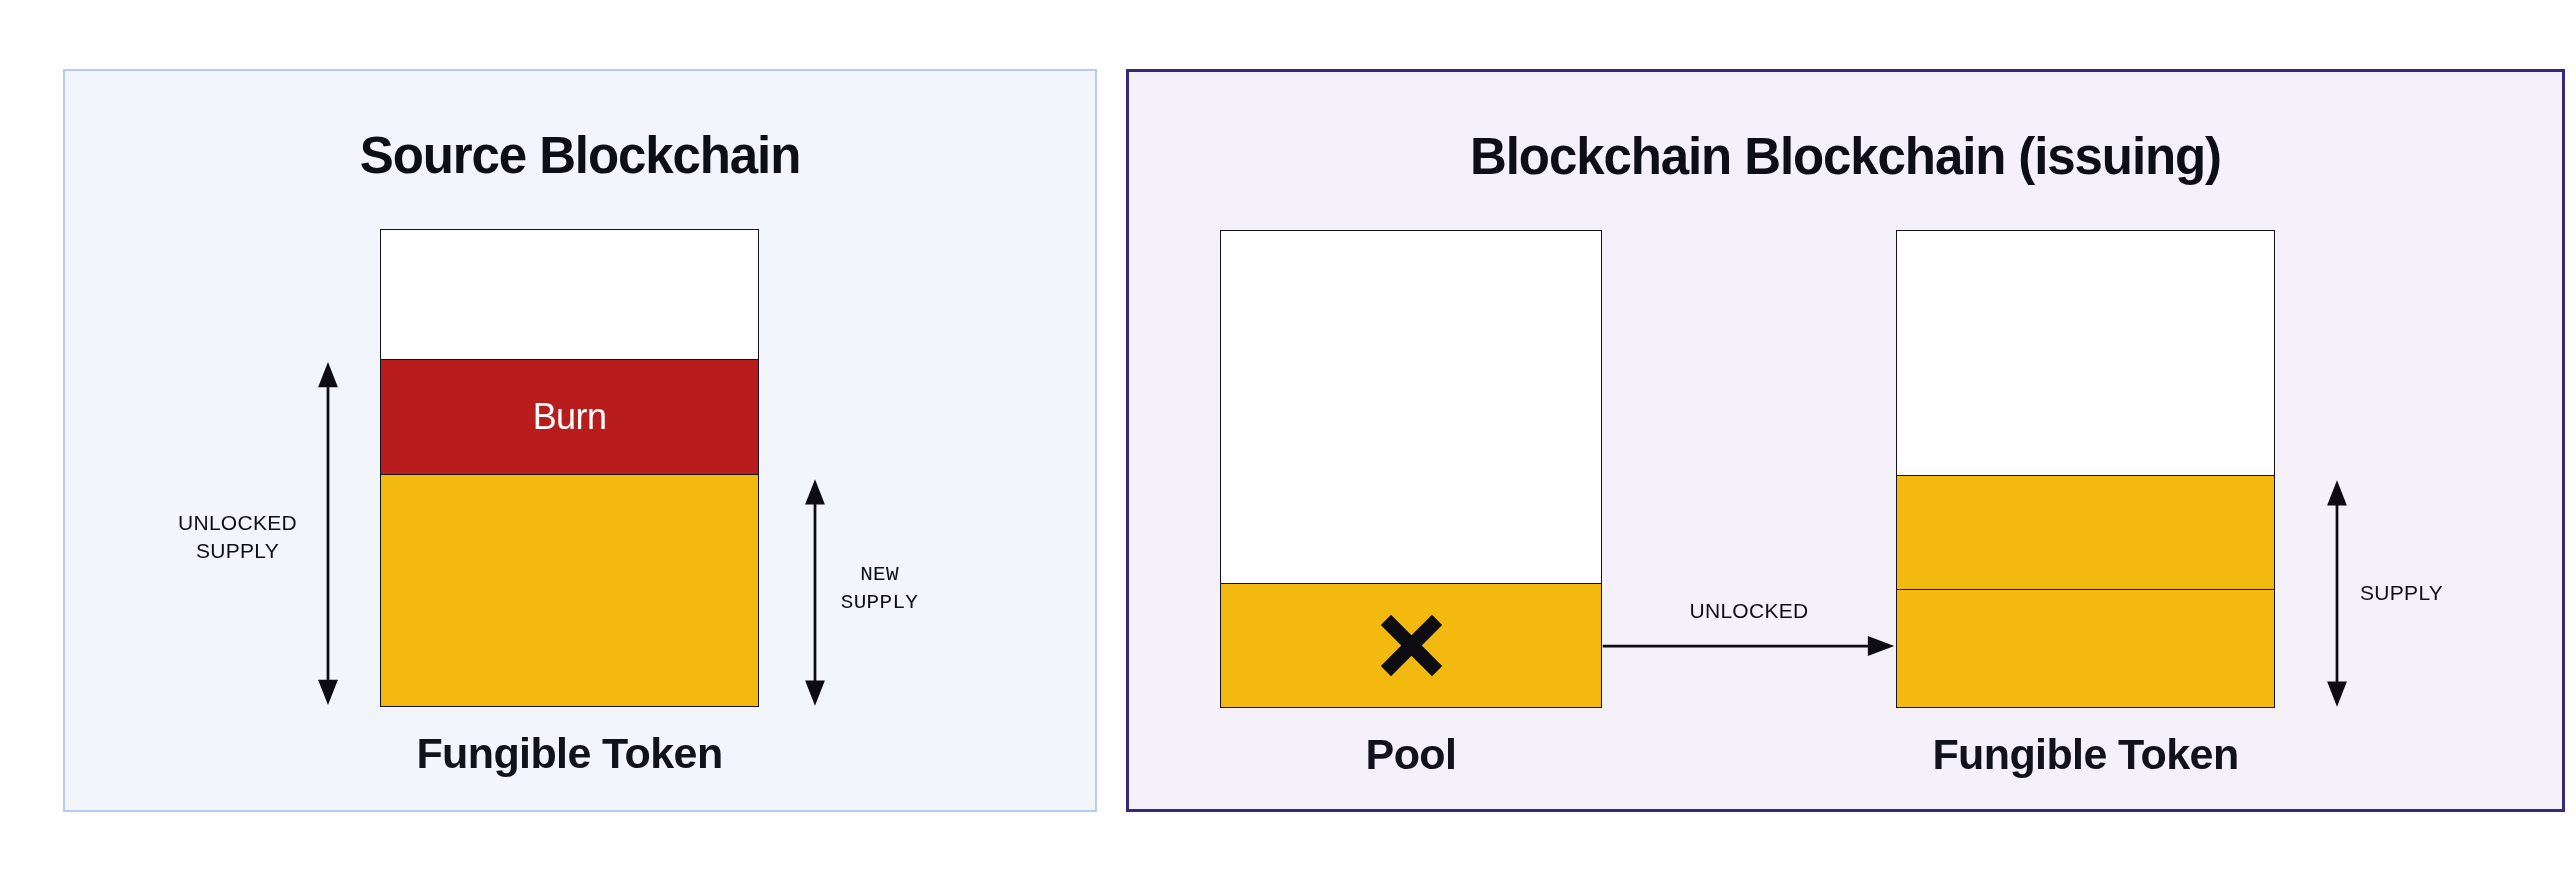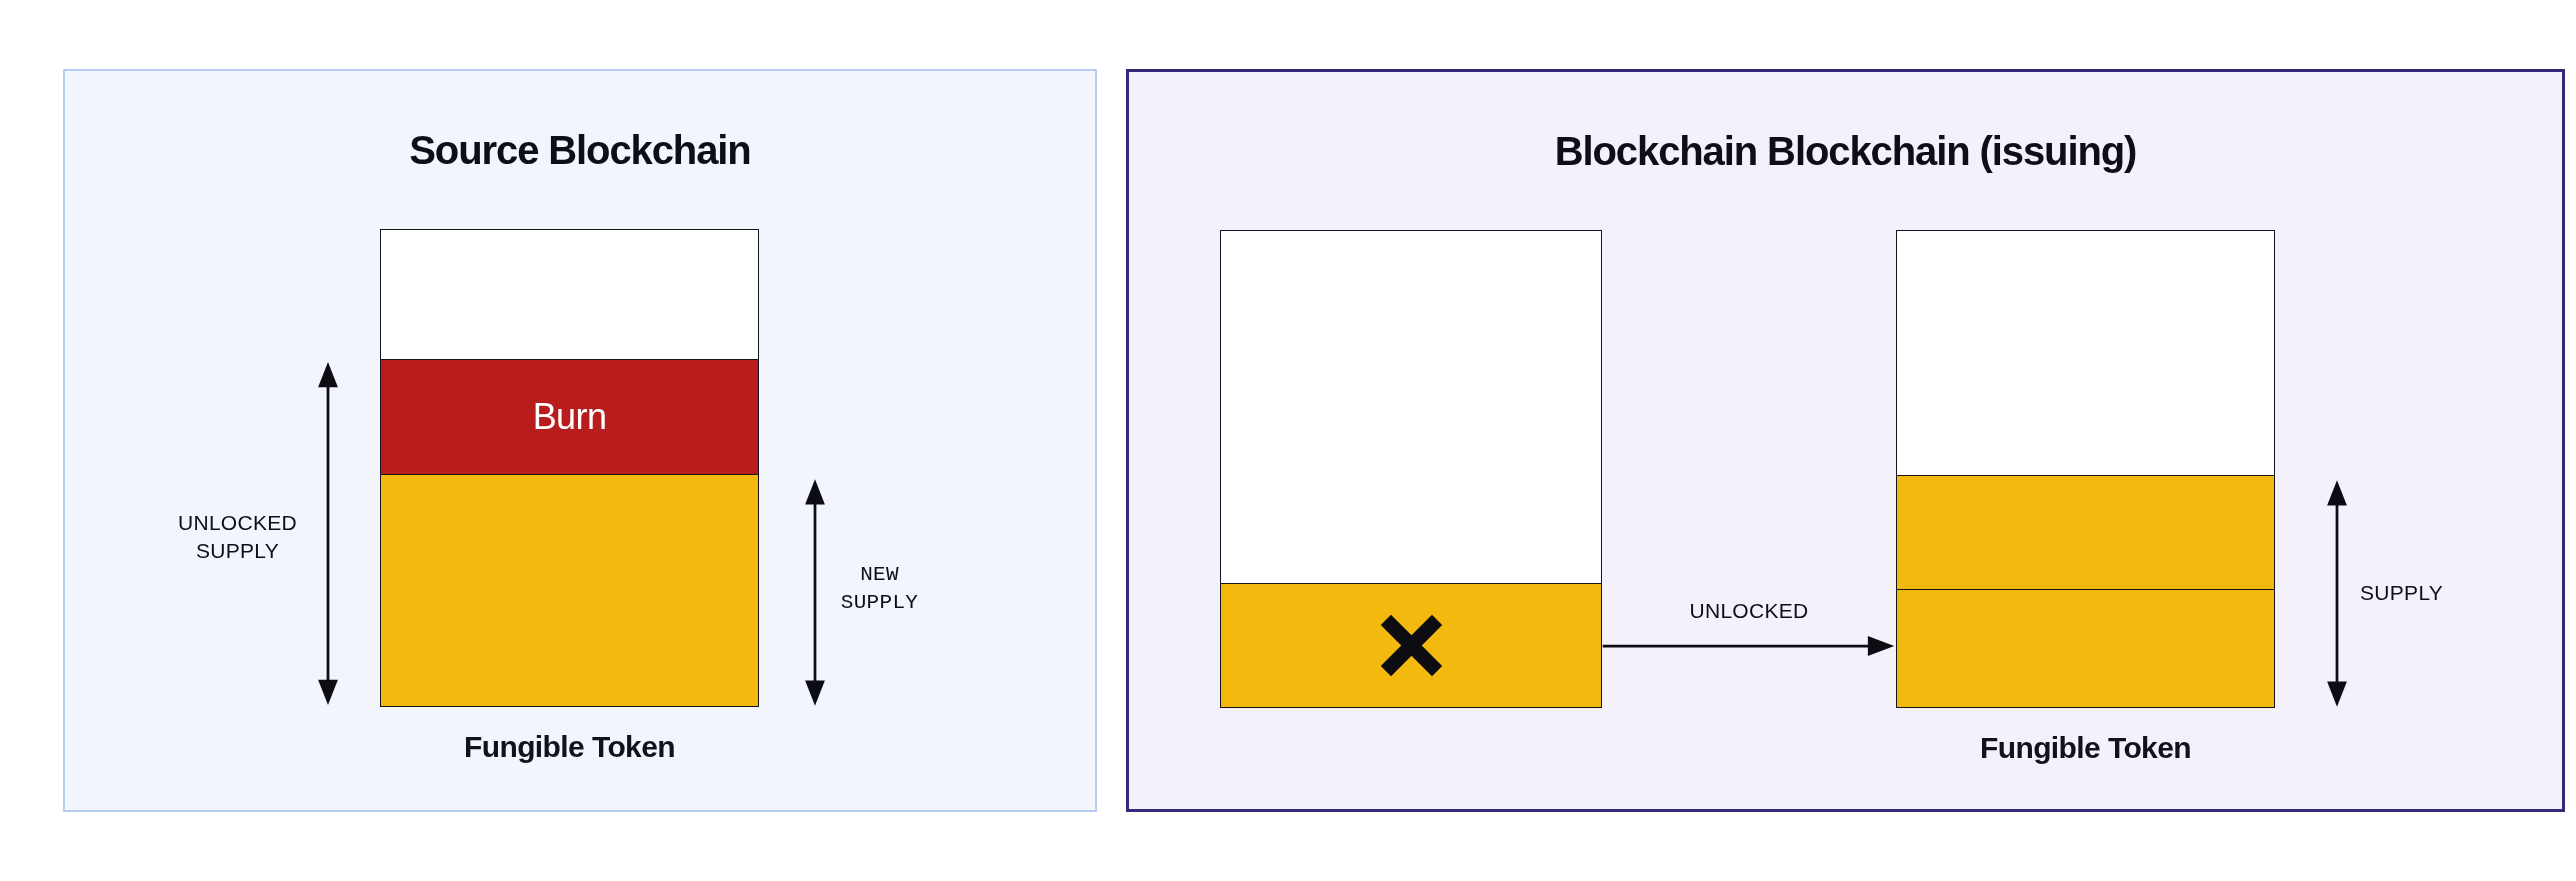--- a/index.html
+++ b/index.html
@@ -5,21 +5,21 @@
   * { margin:0; padding:0; box-sizing:border-box; }
   html,body { width:2576px; height:881px; background:#ffffff; overflow:hidden;
               font-family:"Liberation Sans","DejaVu Sans",sans-serif; }
   body { position:relative; }
 
   .panel { position:absolute; top:69px; height:743px; }
   #source-panel { left:63px;  width:1034px; background:#F2F5FC; border:2.8px solid #B7CBF3; }
   #destination-panel { left:1126px; width:1439px; background:#F4F1FB; border:3.3px solid #382878; }
 
   .panel-title { position:absolute; top:57px; left:0; width:100%; text-align:center;
-                 font-size:40px; font-weight:700; color:#0E0E18; letter-spacing:-1.1px; line-height:1.1; }
+                 font-size:51px; font-weight:700; color:#0E0E18; letter-spacing:-1.1px; line-height:1.1; }
 
   .bar { position:absolute; border:1.7px solid #14141E; background:#ffffff;
          display:flex; flex-direction:column; }
 
   
   #source-bar { left:315px; top:158px; width:379px; height:478px; }
   #source-bar .seg-empty { height:129px; background:#ffffff; }
   #source-bar .seg-burn  { height:115px; background:#b91c1c; border-top:1.7px solid #14141E;
                            display:flex; align-items:center; justify-content:center; }
   #source-bar .seg-yellow{ flex:1; background:#F4B90E; border-top:1.7px solid #14141E; }
@@ -30,21 +30,21 @@
   #pool-bar .seg-empty  { height:352px; background:#ffffff; }
   #pool-bar .seg-yellow { flex:1; background:#F4B90E; border-top:1.7px solid #14141E;
                           display:flex; align-items:center; justify-content:center; }
 
   
   #dest-bar { left:767px; top:158px; width:379px; height:478px; }
   #dest-bar .seg-empty   { height:244px; background:#ffffff; }
   #dest-bar .seg-yellow1 { height:114px; background:#F4B90E; border-top:1.7px solid #14141E; }
   #dest-bar .seg-yellow2 { flex:1; background:#F4B90E; border-top:1.7px solid #14141E; }
 
-  .bar-caption { position:absolute; top:659px; text-align:center; font-size:30px;
+  .bar-caption { position:absolute; top:659px; text-align:center; font-size:43px;
                  font-weight:700; color:#12121D; letter-spacing:-0.6px; line-height:1.1; }
   #source-caption { left:315px; width:379px; }
   #pool-caption   { left:91px; width:382px; }
   #dest-caption   { left:767px; width:379px; }
 
   .annot { position:absolute; font-size:21px; font-weight:500; color:#0E0E16;
            letter-spacing:0.3px; line-height:28px; text-align:center; }
   #prev-supply-label { left:61px;  width:223px; top:438px; }
   #new-supply-label  { left:703px; width:223px; top:490px;font-family:Liberation Mono, monospace; }
   #unlocked-label    { left:481px;  width:278px; top:525px; }
@@ -108,20 +108,21 @@
     <div class="seg-empty"></div>
     <div class="seg-yellow">
       <span>
         <svg width="69" height="69" viewBox="0 0 124 124">
           <line x1="16" y1="16" x2="108" y2="108" stroke="#0C0C12" stroke-width="26"></line>
           <line x1="108" y1="16" x2="16" y2="108" stroke="#0C0C12" stroke-width="26"></line>
         </svg>
       </span>
     </div>
   </div>
+  <div class="bar-caption" id="pool-caption">Pool</div>
 
   <div class="arrow" id="unlocked-arrow">
     <svg width="295" height="22" viewBox="0 0 530 40">
       <line x1="0" y1="20" x2="488" y2="20" stroke="#0C0C12" stroke-width="5"></line>
       <polygon points="530,20 482,2 482,38" fill="#0C0C12"></polygon>
     </svg>
   </div>
   <div class="annot" id="unlocked-label">UNLOCKED</div>
 
   <div class="bar" id="dest-bar">

